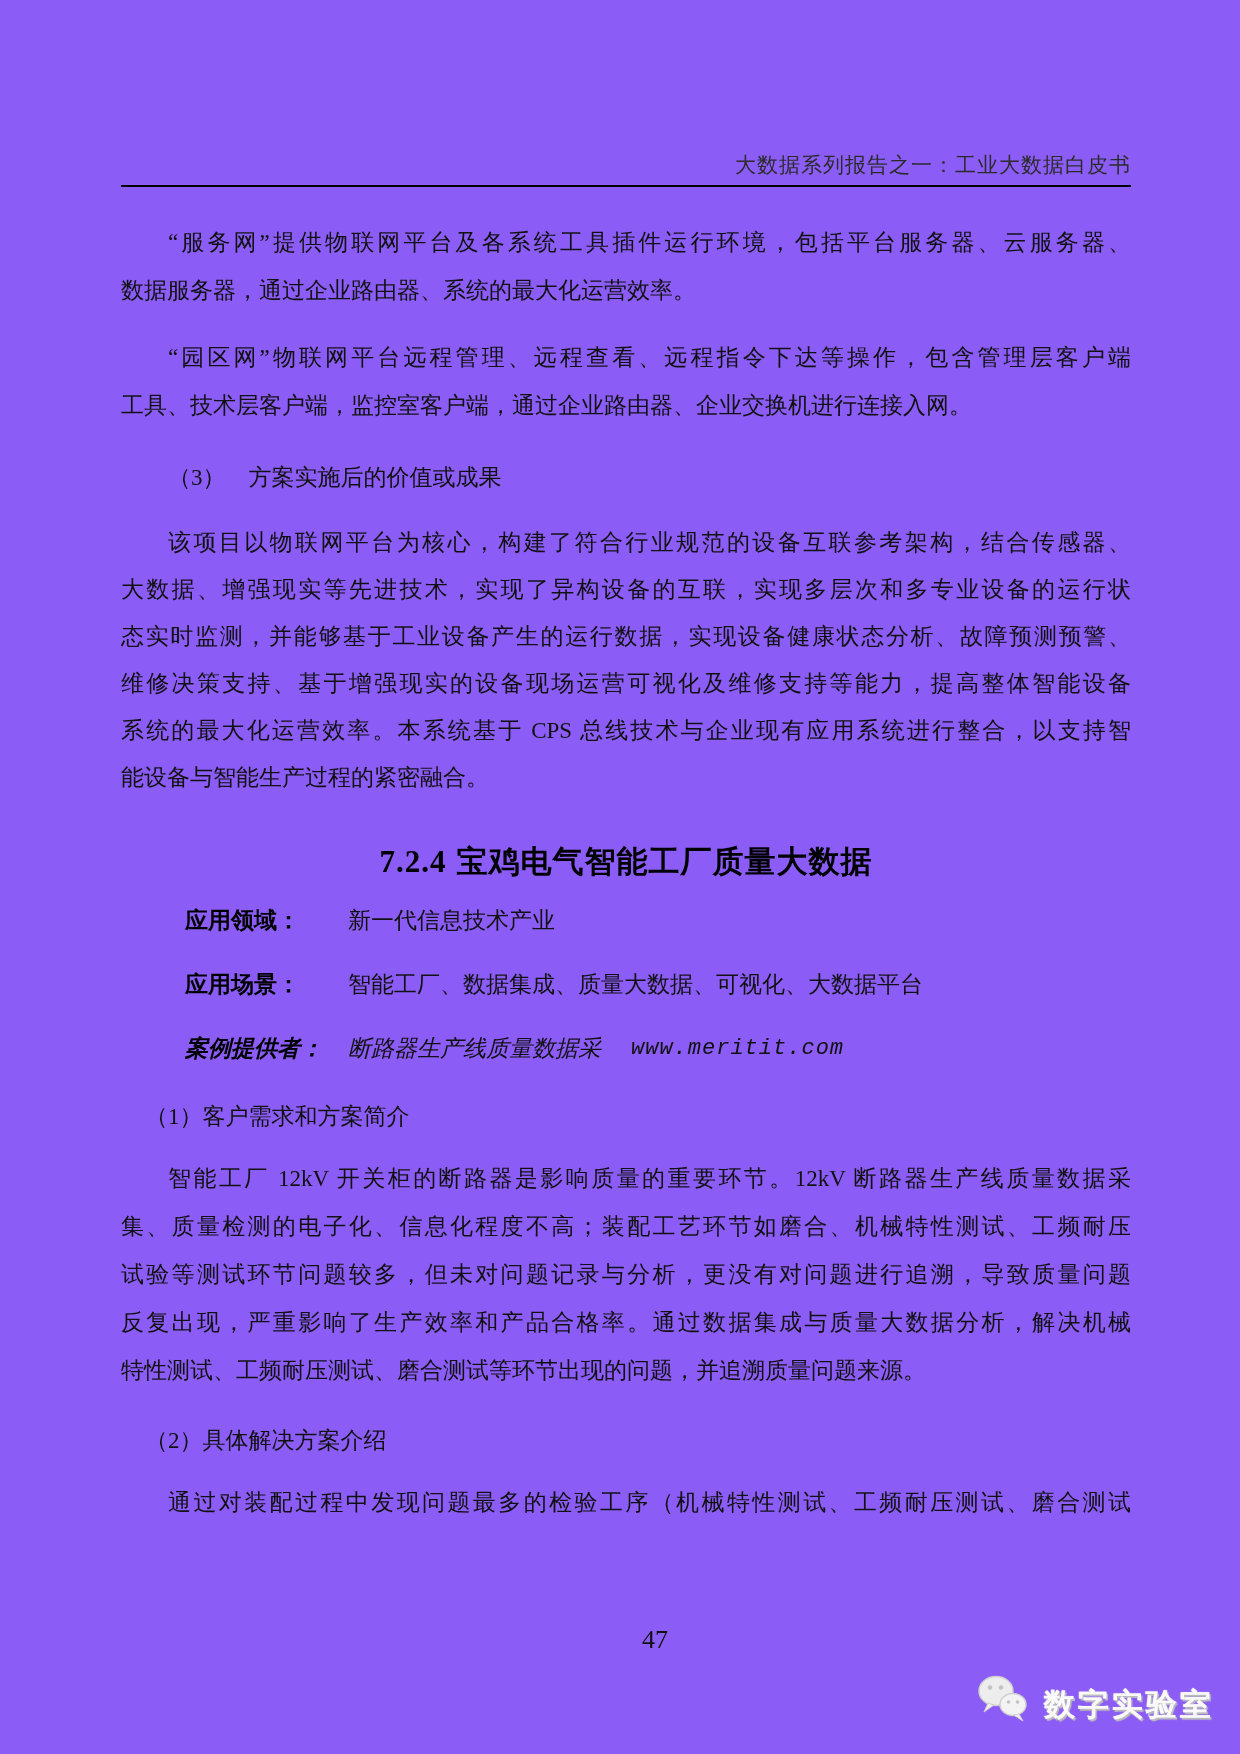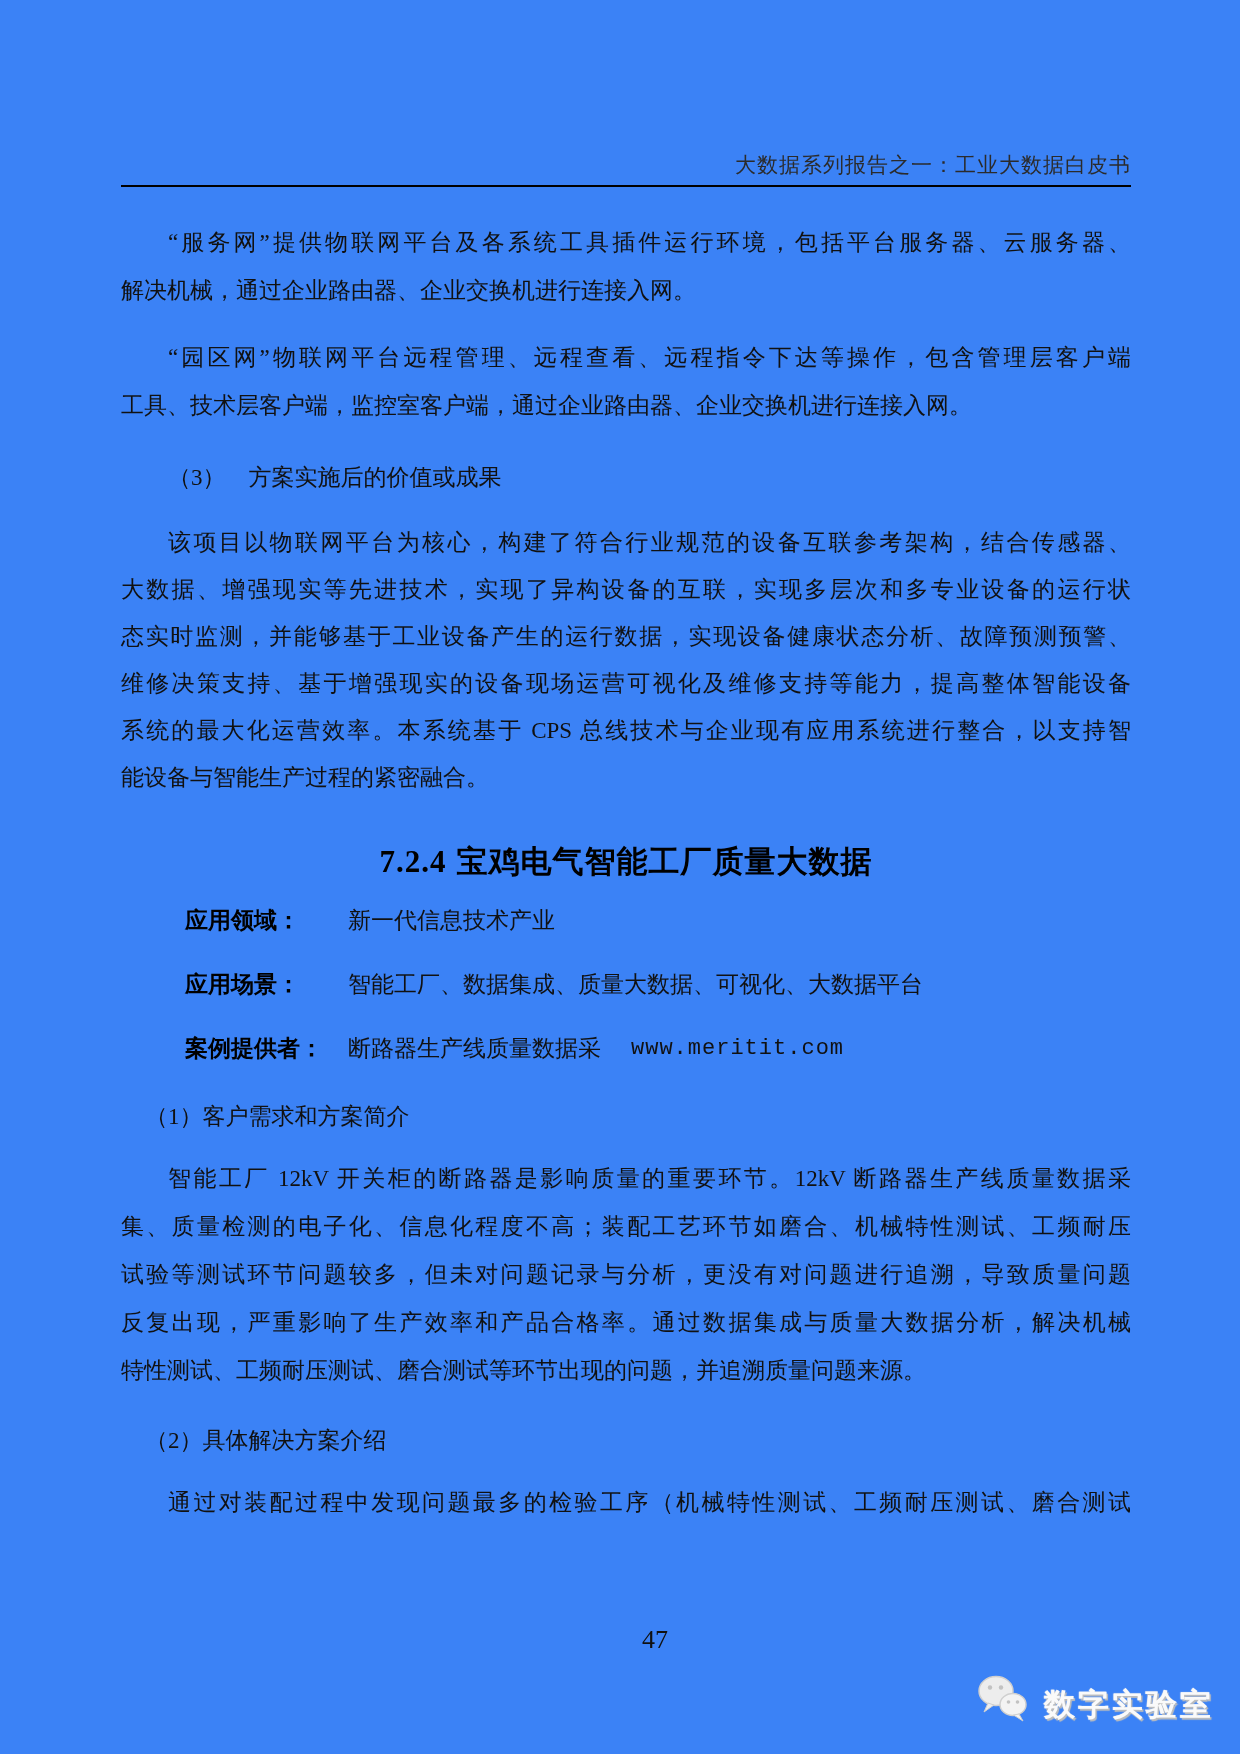--- a/index.html
+++ b/index.html
@@ -1,20 +1,20 @@
 <!DOCTYPE html>
 <html><head>
 <meta charset="utf-8">
 <style>
   html,body { margin:0; padding:0; background:#e9e9e9; }
   .page {
     position:relative;
     width:1240px; height:1754px;
     margin:0 auto;
-    background:#3b82f6;
+    background:#8b5cf6;
     font-family:"Liberation Serif","DejaVu Serif",serif;
     color:#1a1a1a;
     overflow:hidden;
   }
   .running-header {
     position:absolute; top:150px; left:121px; width:1010px;
     text-align:right; font-size:21px; line-height:30px; color:#2b2b2b;
     letter-spacing:1px;
   }
   .header-rule {
@@ -39,21 +39,21 @@
   .p8 { margin-top:14px; }
   .section-heading {
     margin-top:41px; line-height:40px;
     font-weight:bold; font-size:31px; color:#000;text-align:center;
   }
   .section-heading .hnum { font-family:"Liberation Serif","DejaVu Serif",serif; letter-spacing:1px; }
   .section-heading .htext { font-family:"Liberation Sans","DejaVu Sans",sans-serif; margin-left:10px; letter-spacing:1px; }
   .field-row { display:flex; line-height:48px; padding-left:64px; }
   .field-row.f1 { margin-top:15px; }
   .field-row.f2 { margin-top:16px; }
-  .field-row.f3 { margin-top:16px; }
+  .field-row.f3 { margin-top:16px;font-style:italic; }
   .field-label { width:163px; flex:0 0 163px; font-weight:bold; color:#000; }
   .field-value { }
   .field-url {
     margin-left:30px;
     font-family:"Liberation Mono","DejaVu Sans Mono",monospace;
     font-size:22px; letter-spacing:1px;
   }
   .page-number {
     position:absolute; top:1629px; left:121px; width:1068px;
     text-align:center; font-size:26px; line-height:22px; color:#111;
@@ -74,21 +74,21 @@
 
 <div class="page">
 
   <div class="running-header">大数据系列报告之一：工业大数据白皮书</div>
   <div class="header-rule"></div>
 
   <div class="content">
 
     <div class="para p1">
         <div class="ln ind fill">“服务网”提供物联网平台及各系统工具插件运行环境，包括平台服务器、云服务器、</div>
-        <div class="ln">解决机械，通过企业路由器、企业交换机进行连接入网。</div>
+        <div class="ln">数据服务器，通过企业路由器、系统的最大化运营效率。</div>
       </div>
 
     <div class="para p2">
         <div class="ln ind fill">“园区网”物联网平台远程管理、远程查看、远程指令下达等操作，包含管理层客户端</div>
         <div class="ln">工具、技术层客户端，监控室客户端，通过企业路由器、企业交换机进行连接入网。</div>
       </div>
 
     <div class="para p3">（3）　方案实施后的价值或成果</div>
 
     <div class="para p4">

